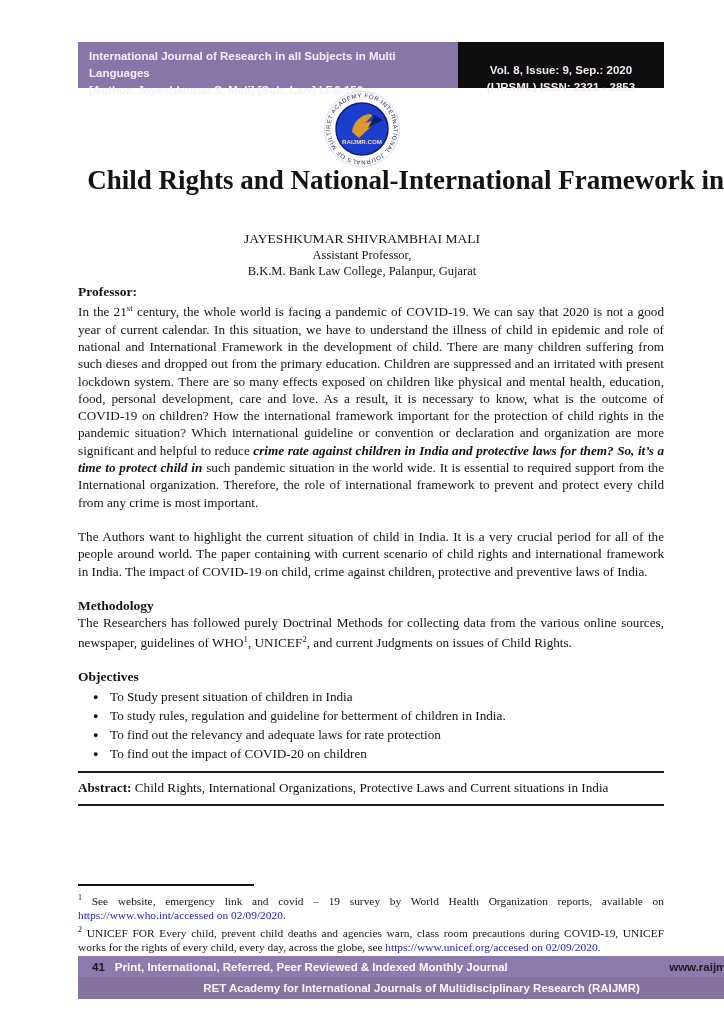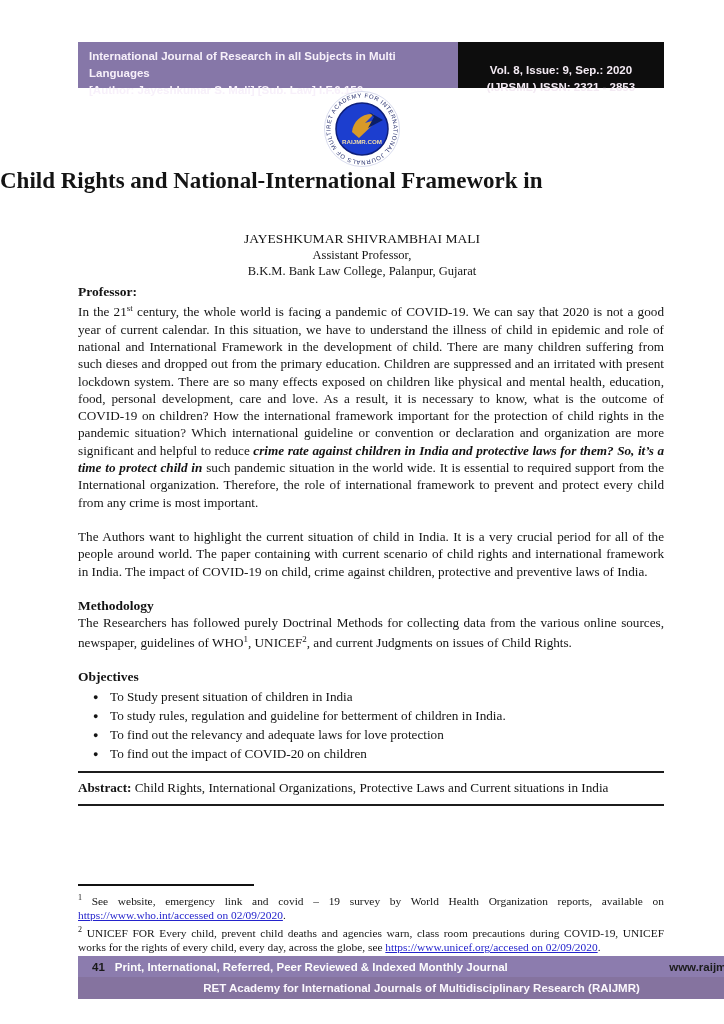--- a/index.html
+++ b/index.html
@@ -11,22 +11,22 @@
                font-family:"Liberation Sans",sans-serif;font-weight:bold;font-size:11.5px;}
   .hb-left{width:380px;background:#8677a8;color:#f7f0fa;padding:6px 0 8px 11px;
            line-height:17px;box-sizing:border-box;}
   .hb-right{flex:1;background:#0d0d0d;color:#f3eaf3;text-align:center;padding-top:20px;
             line-height:17px;box-sizing:border-box;}
 
   
   .logo-wrap{position:absolute;left:0;right:0;top:91px;text-align:center;}
 
   
-  .title{position:absolute;left:0;right:0;top:166px;text-align:left;
-         font-size:23px;font-weight:bold;line-height:29px;margin:0;}
+  .title{position:absolute;left:0;right:0;top:166px;text-align:right;
+         font-size:27px;font-weight:bold;line-height:29px;margin:0;}
   .author-block{position:absolute;left:0;right:0;top:231px;text-align:center;line-height:16px;}
   .author-name{font-size:13.5px;}
   .author-sub{font-size:12.5px;}
 
   
   .content{position:absolute;left:78px;top:283px;width:586px;}
   .section-h{font-size:13.5px;font-weight:bold;margin:0;line-height:17px;}
   .body-p{font-size:13.2px;line-height:17.3px;text-align:justify;margin:0;}
   .bi{font-weight:bold;font-style:italic;}
   .mt17{margin-top:17px;}
@@ -38,21 +38,21 @@
   ul.obj li::before{content:"●";position:absolute;left:-17px;top:1px;font-size:9px;}
 
   .rule{border:none;border-top:2px solid #1c1c1c;margin:8px 0 0 0;}
   .kw-p{margin-top:6px;}
 
   
   .footnotes{position:absolute;left:78px;top:884px;width:586px;}
   .fn-sep{width:176px;border-top:2px solid #111;margin:0 0 5px 0;}
   .fn{font-size:11.4px;line-height:14.6px;text-align:justify;margin:0;}
   .fn sup{font-size:8px;}
-  .fnlink{color:#2323cc;text-decoration:underline;white-space:nowrap;cursor:pointer;}
+  .fnlink{color:#2323cc;white-space:nowrap;cursor:pointer;}
 
   
   .footer{position:absolute;left:78px;top:956px;width:687px;
           font-family:"Liberation Sans",sans-serif;font-weight:bold;font-size:11.5px;}
   .f-line1{background:#8c7cae;color:#fdfdfd;display:flex;align-items:center;height:21px;
            padding:0 8px 0 14px;box-sizing:border-box;}
   .f-page{color:#191919;margin-right:10px;}
   .f-mid{flex:1;text-align:left;}
   .f-site{color:#1c1c1c;}
   .f-line2{background:#85739f;color:#fbf8fd;height:22px;line-height:22px;text-align:center;}
@@ -104,21 +104,21 @@
 
     <p class="body-p mt17">The Authors want to highlight the current situation of child in India. It is a very crucial period for all of the people around world. The paper containing with current scenario of child rights and international framework in India. The impact of COVID-19 on child, crime against children, protective and preventive laws of India.</p>
 
     <h2 class="section-h mt17">Methodology</h2>
     <p class="body-p"><span>The Researchers has followed purely Doctrinal Methods for collecting data from the various online sources, newspaper, guidelines of WHO</span><sup class="body-sup">1</sup><span>, UNICEF</span><sup class="body-sup">2</sup><span>, and current Judgments on issues of Child Rights.</span></p>
 
     <h2 class="section-h mt16">Objectives</h2>
     <ul class="obj">
       <li>To Study present situation of children in India</li>
       <li>To study rules, regulation and guideline for betterment of children in India.</li>
-      <li>To find out the relevancy and adequate laws for love protection</li>
+      <li>To find out the relevancy and adequate laws for rate protection</li>
       <li>To find out the impact of COVID-20 on children</li>
     </ul>
 
     <hr class="rule">
     <p class="body-p kw-p"><b>Abstract:</b><span> Child Rights, International Organizations, Protective Laws and Current situations in India</span></p>
     <hr class="rule">
 
   </div>
 
   <div class="footnotes">

